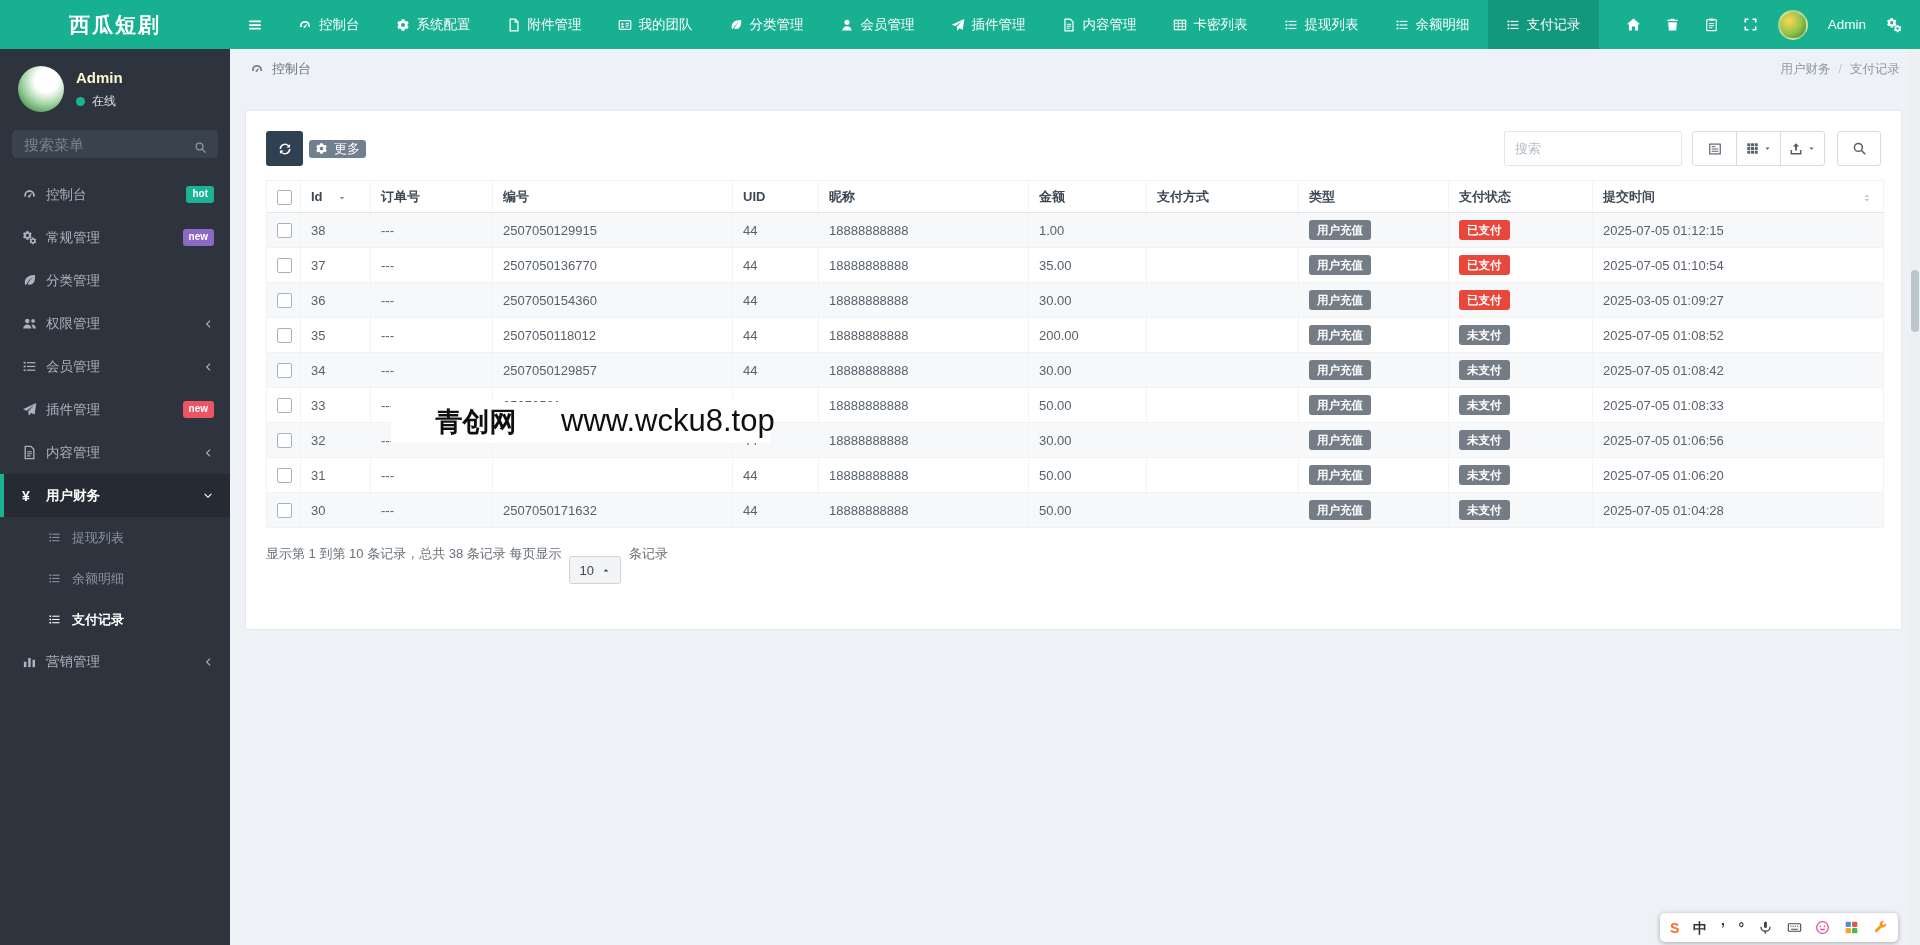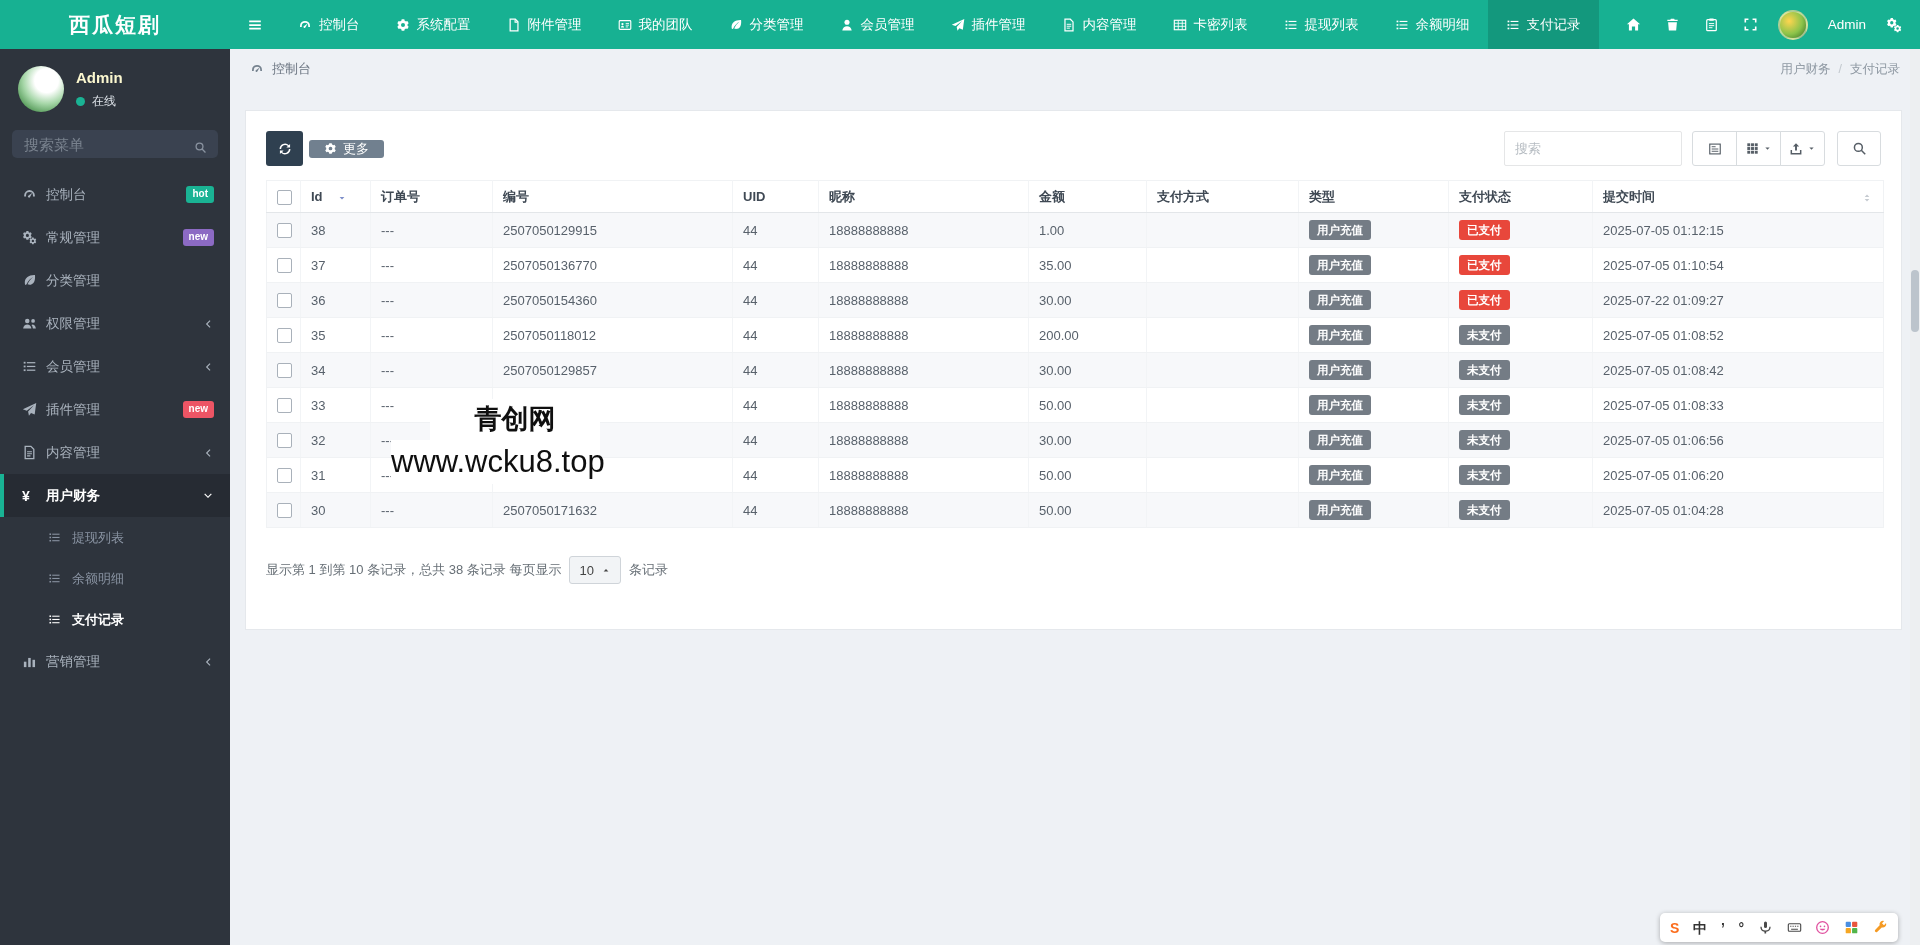--- a/index.html
+++ b/index.html
@@ -42,21 +42,21 @@
   .side-sub .side-item.active{background:transparent;border-left-color:transparent;color:#fff;font-weight:bold}
 
   
   .content{position:absolute;left:230px;top:49px;right:0;bottom:0;background:#eef1f5;overflow:hidden}
   .crumb-bar{height:40px;display:flex;align-items:center;padding:0 20px;color:#6a7480;font-size:13px;gap:8px}
   .crumb-right{margin-left:auto;color:#8e98a2;font-size:12.5px;display:flex;gap:8px;align-items:center}
   .panel{position:absolute;left:15px;right:18px;top:61px;height:520px;background:#fff;border:1px solid #e5e8ec;padding:20px}
 
   .toolbar{display:flex;align-items:center}
   .btn-refresh{width:37px;height:35px;background:#2f4050;border:none;border-radius:3px;color:#fff;display:flex;align-items:center;justify-content:center;cursor:pointer}
-  .btn-more{height:18px;margin-left:6px;background:#71808f;border:none;border-radius:3px;color:#fff;display:flex;align-items:center;gap:6px;padding:0 15px;font-size:13px;cursor:pointer}
+  .btn-more{height:18px;margin-left:6px;background:#71808f;border:none;border-radius:3px;color:#fff;display:flex;align-items:center;gap:6px;padding:0 6px;font-size:13px;cursor:pointer}
   .toolbar-right{margin-left:auto;display:flex;}
   .tb-search{width:178px;height:35px;border:1px solid #e5e6e7;border-radius:2px;padding:0 10px;font-size:13px;color:#555;background:#fff;outline:none}
   .tb-search::placeholder{color:#b5bbc1}
   .btn-group{display:flex;margin-left:10px}
   .tb-btn{height:35px;min-width:45px;background:#fff;border:1px solid #d8dcdf;display:flex;align-items:center;justify-content:center;gap:4px;color:#565e66;cursor:pointer}
   .btn-group .tb-btn+.tb-btn{margin-left:-1px}
   .btn-group .tb-btn:first-child{border-radius:3px 0 0 3px}
   .btn-group .tb-btn:last-child{border-radius:0 3px 3px 0}
   .btn-search{margin-left:12px;width:44px;height:35px;background:#fff;border:1px solid #d8dcdf;border-radius:3px;display:flex;align-items:center;justify-content:center;color:#565e66;cursor:pointer}
 
@@ -69,34 +69,34 @@
   .data-table tbody tr:nth-child(odd){background:#f7f8fa}
   .cb{appearance:none;-webkit-appearance:none;width:15px;height:15px;border:1px solid #a9b1ba;border-radius:2px;background:#fff;margin:0;vertical-align:middle;cursor:pointer;display:inline-block}
   .sort-caret{margin-left:14px;color:#7d8ec9;vertical-align:middle}
   .th-sort{float:right;color:#c5cad0;margin-top:4px}
   .badge{display:inline-block;padding:3px 8px;border-radius:3px;color:#fff;font-size:11.5px;font-weight:bold;line-height:1.3}
   .badge-gray{background:#747c85}
   .badge-red{background:#e8473b}
 
   
   .table-footer{display:flex;align-items:center;margin-top:17px;color:#676f76;font-size:13px}
-  .summary{display:flex;align-items:center;flex-wrap:nowrap}
+  .summary{display:flex;flex-wrap:nowrap}
   .select-box{display:inline-flex;align-items:center;gap:7px;border:1px solid #cfd4d9;background:#f2f4f6;border-radius:3px;height:28px;padding:0 9px;margin:11px 8px;color:#444;cursor:pointer}
   .pagination{margin-left:auto;display:flex;align-items:center}
   .page-btns{display:flex}
   .page-btn{min-width:33px;height:33px;padding:0 13px;display:flex;align-items:center;justify-content:center;border:1px solid #dadfe3;background:#f6f7f9;color:#666;font-size:13px;cursor:pointer;margin-left:-1px}
   .page-btn.num{padding:0}
   .page-btn.first{border-radius:3px 0 0 3px;margin-left:0}
   .page-btn.last{border-radius:0 3px 3px 0}
   .page-btn.active{background:#2c3e50;border-color:#2c3e50;color:#fff;font-weight:bold}
   .jump-input{width:57px;height:31px;border:1px solid #ccd1d6;border-radius:3px;margin-left:12px;background:#fff;outline:none;padding:0 6px;font-size:13px;color:#555}
   .btn-jump{height:31px;padding:0 11px;margin-left:10px;background:#f2f3f5;border:1px solid #ccd1d6;border-radius:3px;color:#555;font-size:13px;cursor:pointer}
 
   
-  .watermark{position:absolute;left:391px;top:399px;display:flex;flex-direction:column;align-items:flex-end;z-index:20;color:#0f0f0f}
+  .watermark{position:absolute;left:391px;top:399px;display:flex;flex-direction:row;align-items:flex-end;z-index:20;color:#0f0f0f}
   .wm1{width:170px;height:41px;line-height:41px;background:#fff;text-align:center;font-size:27px;font-weight:bold}
   .wm2{width:209px;height:44px;line-height:44px;background:#fff;text-align:center;font-size:31px}
 
   
   .scrollbar{position:absolute;top:49px;right:0;width:10px;bottom:0;background:#edeff1;z-index:15}
   .scroll-thumb{position:absolute;top:221px;right:1px;width:8px;height:62px;border-radius:4px;background:#bcc4cc;cursor:pointer}
 
   
   .ime-bar{position:absolute;right:22px;bottom:3px;width:238px;height:29px;background:#fff;border-radius:5px;box-shadow:0 1px 5px rgba(0,0,0,.3);display:flex;align-items:center;justify-content:space-between;padding:0 10px;z-index:40}
   .ime-item{display:inline-flex;align-items:center;justify-content:center;font-size:14px;font-weight:bold;cursor:pointer;line-height:1}
@@ -612,21 +612,21 @@
                 <td><input type="checkbox" class="cb" style=""></td>
                 <td>36</td>
                 <td>---</td>
                 <td>2507050154360</td>
                 <td>44</td>
                 <td>18888888888</td>
                 <td>30.00</td>
                 <td></td>
                 <td><span class="badge badge-gray">用户充值</span></td>
                 <td><span class="badge badge-red">已支付</span></td>
-                <td>2025-07-22 01:09:27</td>
+                <td>2025-03-05 01:09:27</td>
               </tr>
               <tr>
                 <td><input type="checkbox" class="cb" style=""></td>
                 <td>35</td>
                 <td>---</td>
                 <td>2507050118012</td>
                 <td>44</td>
                 <td>18888888888</td>
                 <td>200.00</td>
                 <td></td>

